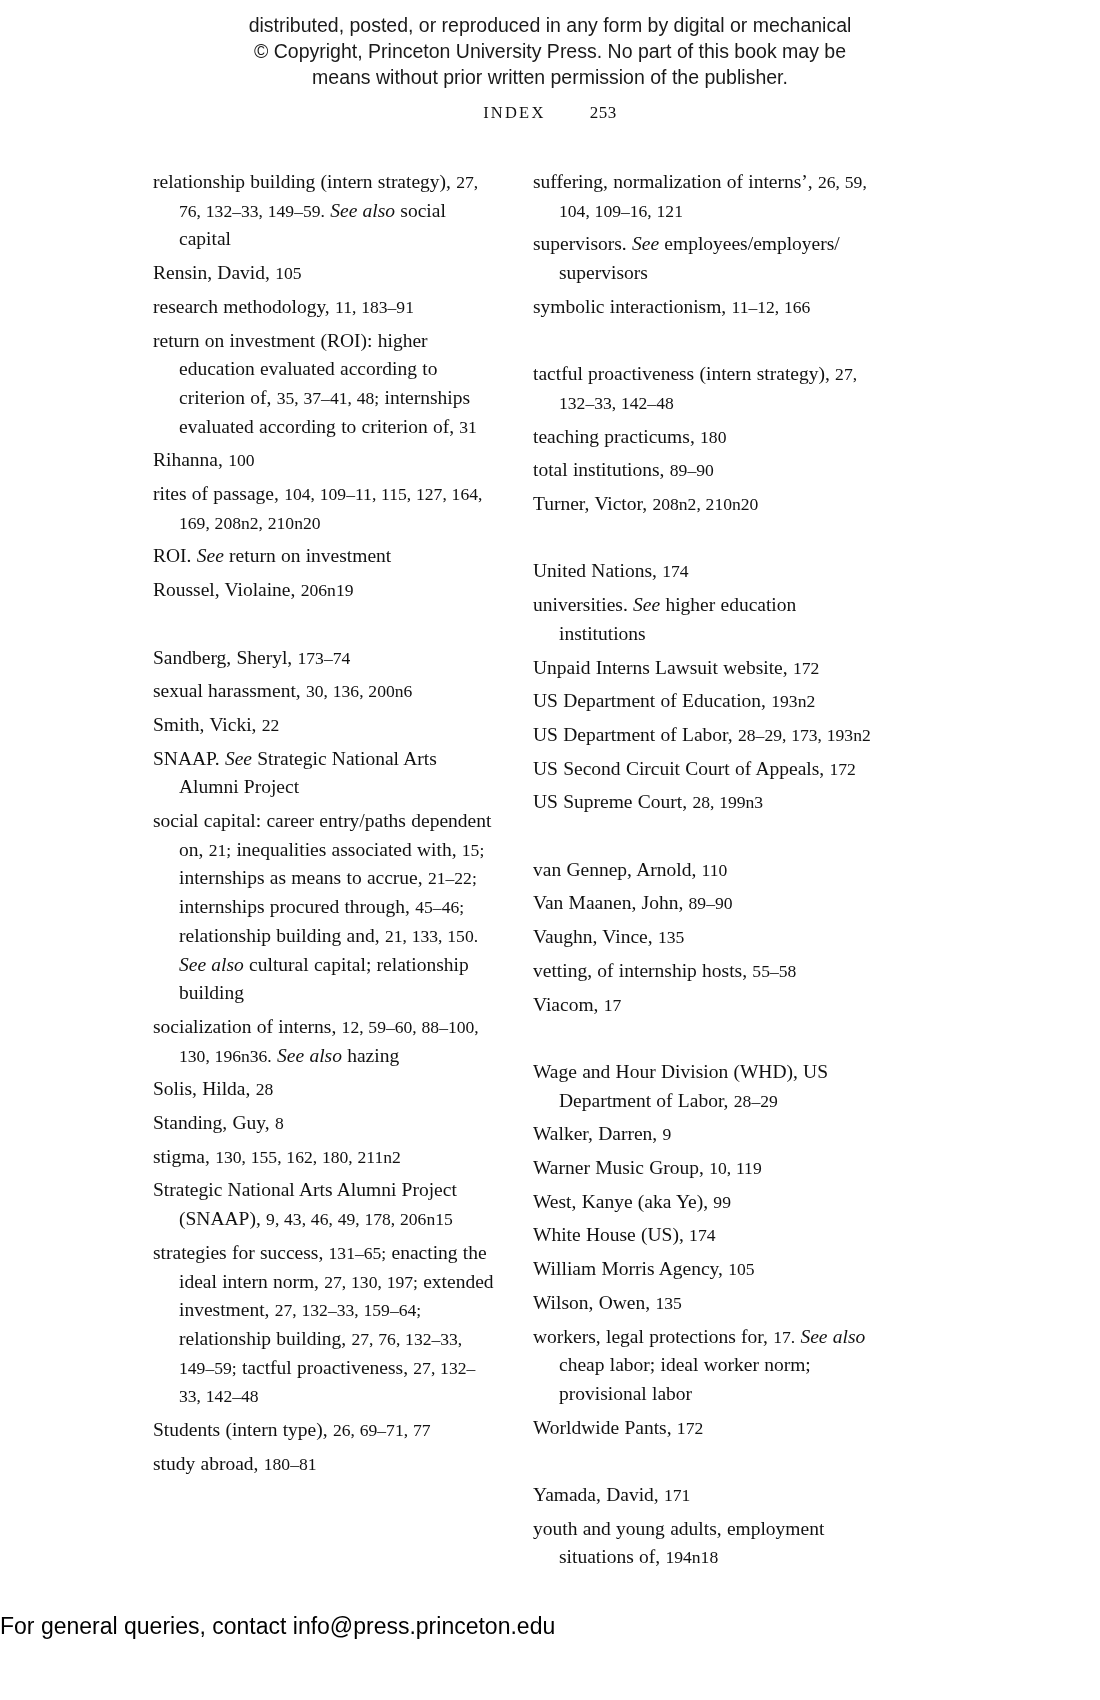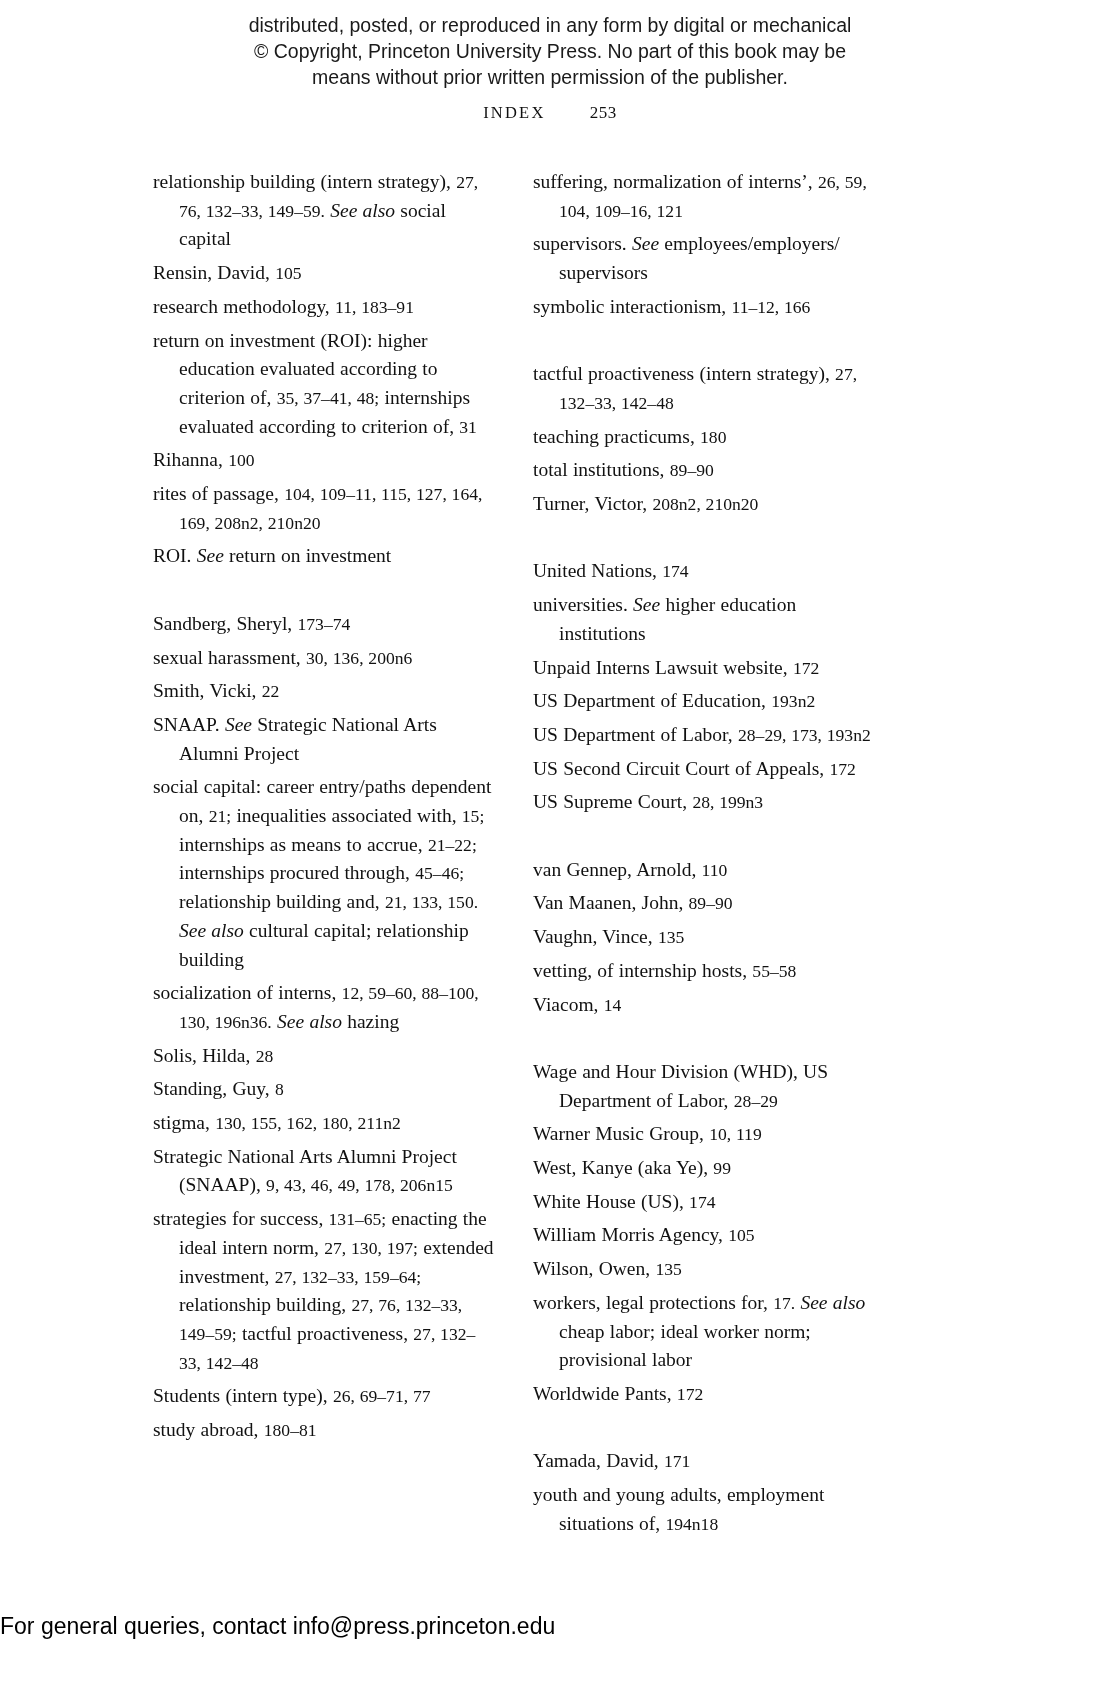--- a/index.html
+++ b/index.html
@@ -112,20 +112,21 @@
 
   <div class="columns">
     <div class="column left" id="col-left">
         <p class="entry">relationship building (intern strategy), <span class="num">27, 76, 132–33, 149–59.</span> <i>See also</i> social capital</p>
         <p class="entry">Rensin, David, <span class="num">105</span></p>
         <p class="entry">research methodology, <span class="num">11, 183–91</span></p>
         <p class="entry">return on investment (ROI): higher education evaluated according to criterion of, <span class="num">35, 37–41, 48;</span> internships evaluated according to criterion of, <span class="num">31</span></p>
         <p class="entry">Rihanna, <span class="num">100</span></p>
         <p class="entry">rites of passage, <span class="num">104, 109–11, 115, 127, 164, 169, 208n2, 210n20</span></p>
         <p class="entry">ROI. <i>See</i> return on investment</p>
+        <p class="entry">Roussel, Violaine, <span class="num">206n19</span></p>
         <div class="gap"></div>
         <p class="entry">Sandberg, Sheryl, <span class="num">173–74</span></p>
         <p class="entry">sexual harassment, <span class="num">30, 136, 200n6</span></p>
         <p class="entry">Smith, Vicki, <span class="num">22</span></p>
         <p class="entry">SNAAP. <i>See</i> Strategic National Arts Alumni Project</p>
         <p class="entry">social capital: career entry/paths dependent on, <span class="num">21;</span> inequalities associated with, <span class="num">15;</span> internships as means to accrue, <span class="num">21–22;</span> internships procured through, <span class="num">45–46;</span> relationship building and, <span class="num">21, 133, 150.</span> <i>See also</i> cultural capital; relationship building</p>
         <p class="entry">socialization of interns, <span class="num">12, 59–60, 88–100, 130, 196n36.</span> <i>See also</i> hazing</p>
         <p class="entry">Solis, Hilda, <span class="num">28</span></p>
         <p class="entry">Standing, Guy, <span class="num">8</span></p>
         <p class="entry">stigma, <span class="num">130, 155, 162, 180, 211n2</span></p>
@@ -149,23 +150,24 @@
         <p class="entry">Unpaid Interns Lawsuit website, <span class="num">172</span></p>
         <p class="entry">US Department of Education, <span class="num">193n2</span></p>
         <p class="entry">US Department of Labor, <span class="num">28–29, 173, 193n2</span></p>
         <p class="entry">US Second Circuit Court of Appeals, <span class="num">172</span></p>
         <p class="entry">US Supreme Court, <span class="num">28, 199n3</span></p>
         <div class="gap"></div>
         <p class="entry">van Gennep, Arnold, <span class="num">110</span></p>
         <p class="entry">Van Maanen, John, <span class="num">89–90</span></p>
         <p class="entry">Vaughn, Vince, <span class="num">135</span></p>
         <p class="entry">vetting, of internship hosts, <span class="num">55–58</span></p>
-        <p class="entry">Viacom, <span class="num">14</span></p>
+        <p class="entry">Viacom, <span class="num">17</span></p>
         <div class="gap"></div>
         <p class="entry">Wage and Hour Division (WHD), US Department of Labor, <span class="num">28–29</span></p>
+        <p class="entry">Walker, Darren, <span class="num">9</span></p>
         <p class="entry">Warner Music Group, <span class="num">10, 119</span></p>
         <p class="entry">West, Kanye (aka Ye), <span class="num">99</span></p>
         <p class="entry">White House (US), <span class="num">174</span></p>
         <p class="entry">William Morris Agency, <span class="num">105</span></p>
         <p class="entry">Wilson, Owen, <span class="num">135</span></p>
         <p class="entry">workers, legal protections for, <span class="num">17.</span> <i>See also</i> cheap labor; ideal worker norm; provisional labor</p>
         <p class="entry">Worldwide Pants, <span class="num">172</span></p>
         <div class="gap"></div>
         <p class="entry">Yamada, David, <span class="num">171</span></p>
         <p class="entry">youth and young adults, employment situations of, <span class="num">194n18</span></p>

